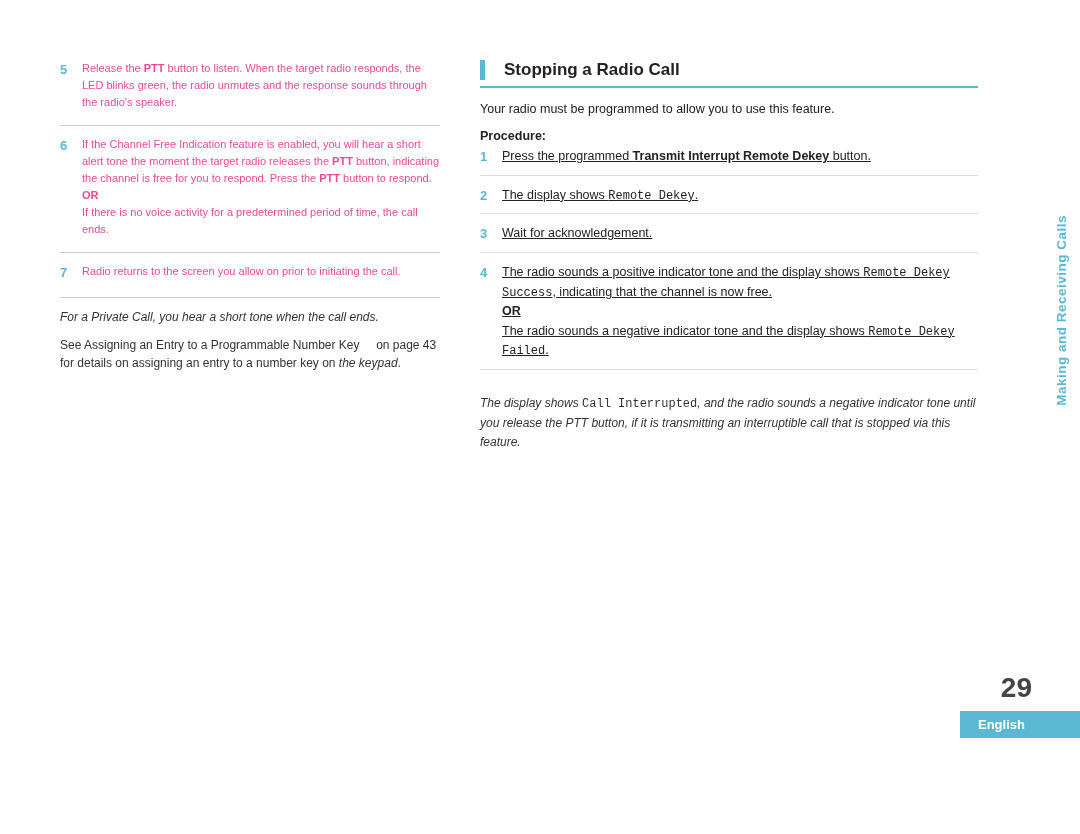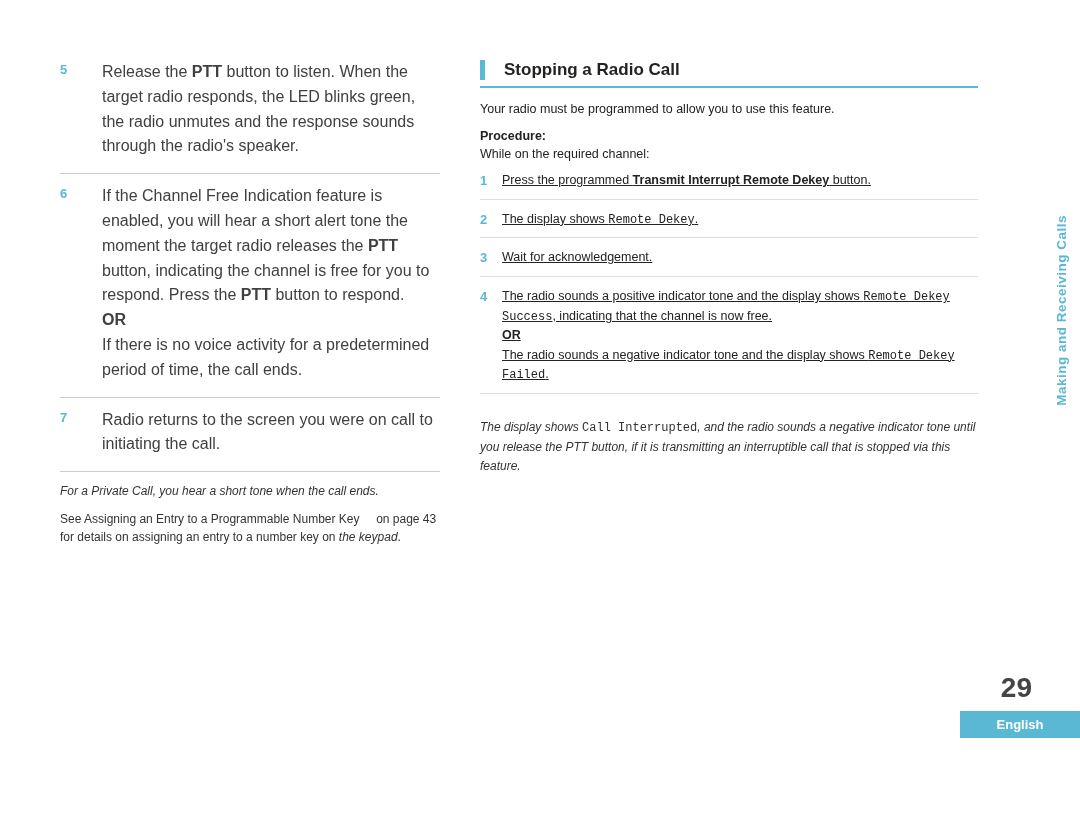--- a/index.html
+++ b/index.html
@@ -50,21 +50,20 @@
     .english-badge {
       position: absolute;
       bottom: 96px;
       right: 0;
       background: #5bb8d4;
       color: #ffffff;
       font-size: 13px;
       font-weight: bold;
       padding: 6px 18px;
       min-width: 120px;
-      text-align: center;
     }
 
     
     .page-number {
       position: absolute;
       bottom: 130px;
       right: 48px;
       font-size: 28px;
       font-weight: bold;
       color: #444;
@@ -103,24 +102,23 @@
     .step-num {
       font-size: 13px;
       font-weight: bold;
       color: #5bb8d4;
       min-width: 22px;
       padding-top: 0;
     }
 
     .step-content {
       flex: 1;
-      font-size: 16px;
-      color: #404040;
+      font-size: 11px;
+      color: #ec4899;
       line-height: 1.55;
-      margin-left: 20px;
     }
 
     .step-content b, .step-content strong {
       font-weight: bold;
     }
 
     .italic-note {
       font-style: italic;
       font-size: 12px;
       color: #333;
@@ -257,21 +255,21 @@
           If the Channel Free Indication feature is enabled, you will hear a short alert tone the moment the target radio releases the <b>PTT</b> button, indicating the channel is free for you to respond. Press the <b>PTT</b> button to respond.<br>
           <b>OR</b><br>
           If there is no voice activity for a predetermined period of time, the call ends.
         </div>
       </div>
       <hr class="step-divider">
 
       <div class="step-item">
         <span class="step-num">7</span>
         <div class="step-content">
-          Radio returns to the screen you were on call to initiating the call.
+          Radio returns to the screen you allow on prior to initiating the call.
         </div>
       </div>
       <hr class="step-divider">
 
       <div class="italic-note">For a Private Call, you hear a short tone when the call ends.</div>
 
       <div class="see-note">
         See Assigning an Entry to a Programmable Number Key &nbsp;&nbsp;&nbsp; on page 43 for details on assigning an entry to a number key on <i>the keypad</i>.
       </div>
 
@@ -282,21 +280,20 @@
       <div class="section-heading">
         <div class="section-heading-bar"></div>
         <span class="section-heading-text">Stopping a Radio Call</span>
       </div>
 
 
       <div class="section-intro">Your radio must be programmed to allow you to use this feature.</div>
 
       <div class="procedure-label">Procedure:</div>
 
-      <div class="channel-note">While on the required channel:</div>
 
       <div class="r-step-item">
         <span class="r-step-num">1</span>
         <div class="r-step-content">
           Press the programmed <b>Transmit Interrupt Remote Dekey</b> button.
         </div>
       </div>
 
       <div class="r-step-item">
         <span class="r-step-num">2</span>

